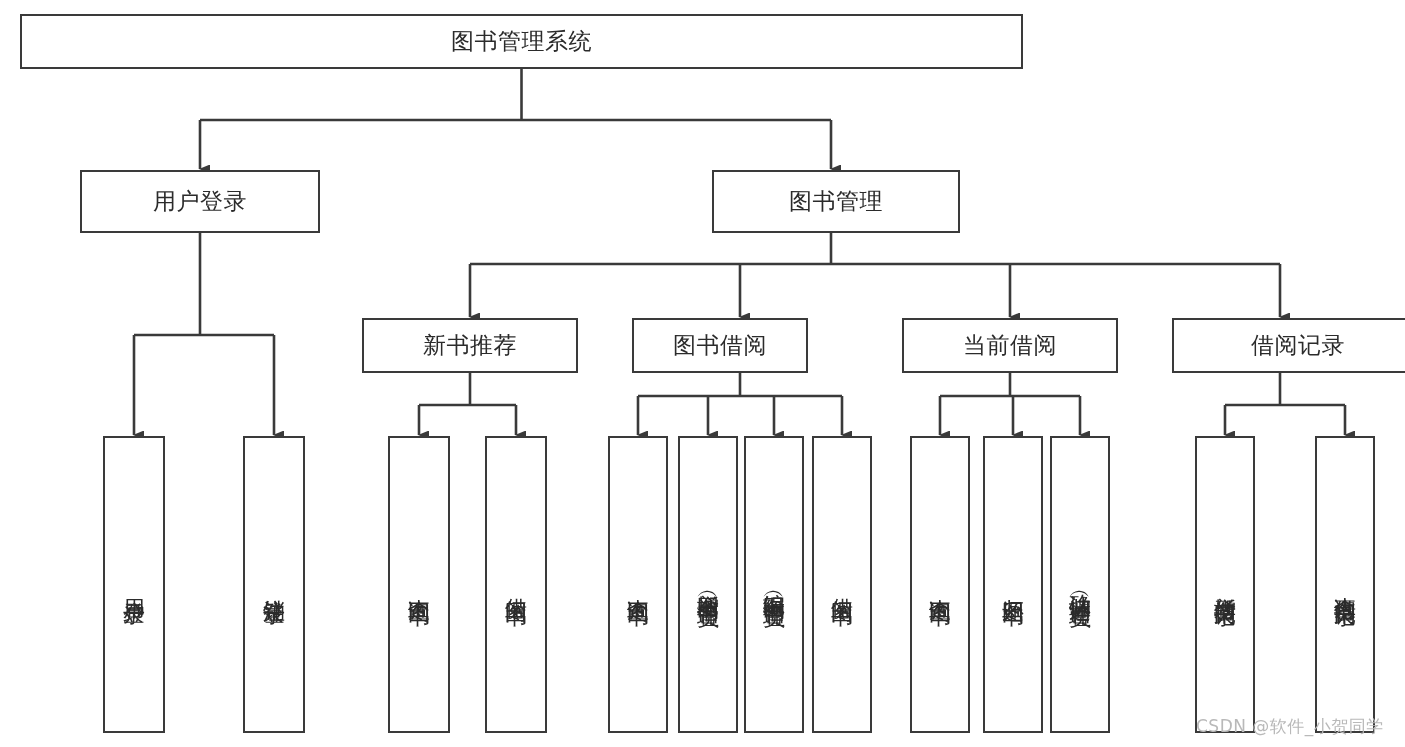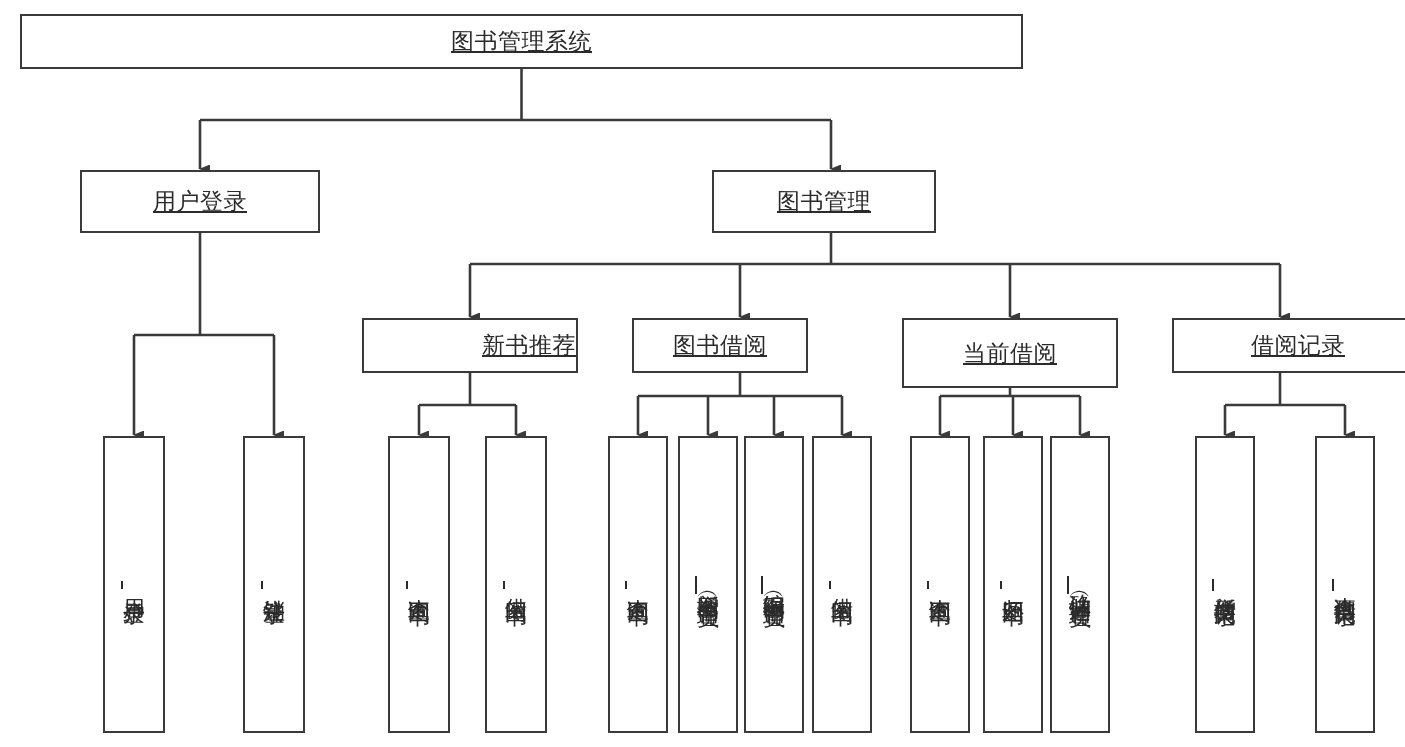--- a/index.html
+++ b/index.html
@@ -33,21 +33,20 @@
     align-items: center;
     justify-content: center;
     overflow: hidden;
   }
   .node-label {
     color: #2b2b2b;
     text-align: center;
     line-height: 1.08;
     letter-spacing: 0.5px;
     white-space: nowrap;
-    text-decoration: underline;
   }
   .horizontal .node-label {
     font-size: 23px;
   }
   .vertical .node-label {
     writing-mode: vertical-rl;
     text-orientation: upright;
     font-size: 22px;
     letter-spacing: 2px;
     line-height: 1;
@@ -109,30 +108,30 @@
       </g>
   </svg>
 
   <div id="node-layer">
       <div class="node horizontal" style="left: 20px; top: 14px; width: 1003px; height: 55px;">
         <span class="node-label">图书管理系统</span>
       </div>
       <div class="node horizontal" style="left: 80px; top: 170px; width: 240px; height: 63px;">
         <span class="node-label">用户登录</span>
       </div>
-      <div class="node horizontal" style="left: 712px; top: 170px; width: 224px; height: 63px;">
+      <div class="node horizontal" style="left: 712px; top: 170px; width: 248px; height: 63px;">
         <span class="node-label">图书管理</span>
       </div>
-      <div class="node horizontal" style="left: 362px; top: 318px; width: 216px; height: 55px; justify-content: flex-end;">
+      <div class="node horizontal" style="left: 362px; top: 318px; width: 216px; height: 55px;">
         <span class="node-label">新书推荐</span>
       </div>
       <div class="node horizontal" style="left: 632px; top: 318px; width: 176px; height: 55px;">
         <span class="node-label">图书借阅</span>
       </div>
-      <div class="node horizontal" style="left: 902px; top: 318px; width: 216px; height: 70px;">
+      <div class="node horizontal" style="left: 902px; top: 318px; width: 216px; height: 55px;">
         <span class="node-label">当前借阅</span>
       </div>
       <div class="node horizontal" style="left: 1172px; top: 318px; width: 252px; height: 55px;">
         <span class="node-label">借阅记录</span>
       </div>
       <div class="node vertical" style="left: 103px; top: 436px; width: 62px; height: 297px;">
         <span class="node-label">用户登录</span>
       </div>
       <div class="node vertical" style="left: 243px; top: 436px; width: 62px; height: 297px;">
         <span class="node-label">注销登录</span>
@@ -165,14 +164,15 @@
         <span class="node-label">确认归还（管理员）</span>
       </div>
       <div class="node vertical" style="left: 1195px; top: 436px; width: 60px; height: 297px;">
         <span class="node-label">新增借阅记录</span>
       </div>
       <div class="node vertical" style="left: 1315px; top: 436px; width: 60px; height: 297px;">
         <span class="node-label">查询借阅记录</span>
       </div>
     </div>
 
+  <div class="watermark" style="left: 1196px; top: 715px; color: rgb(185, 185, 185);">CSDN @软件_小贺同学</div>
 
 </div>
 
 </body></html>

